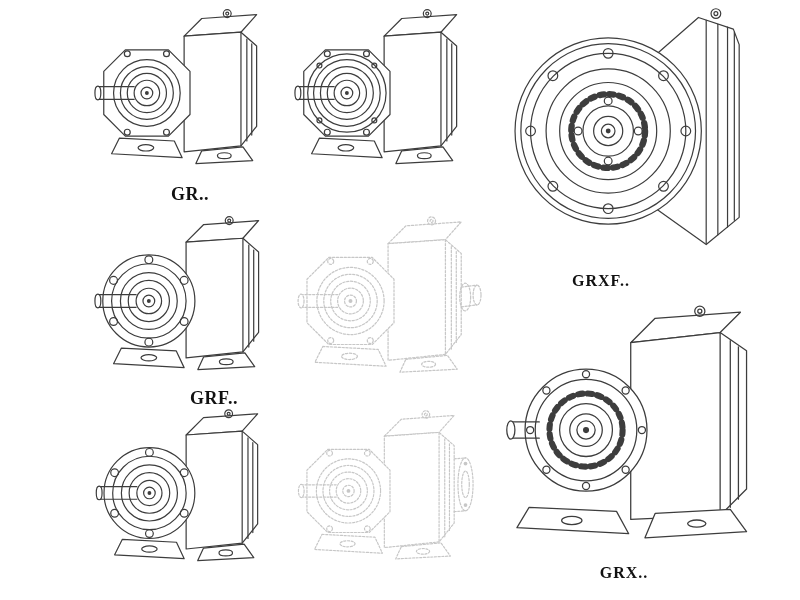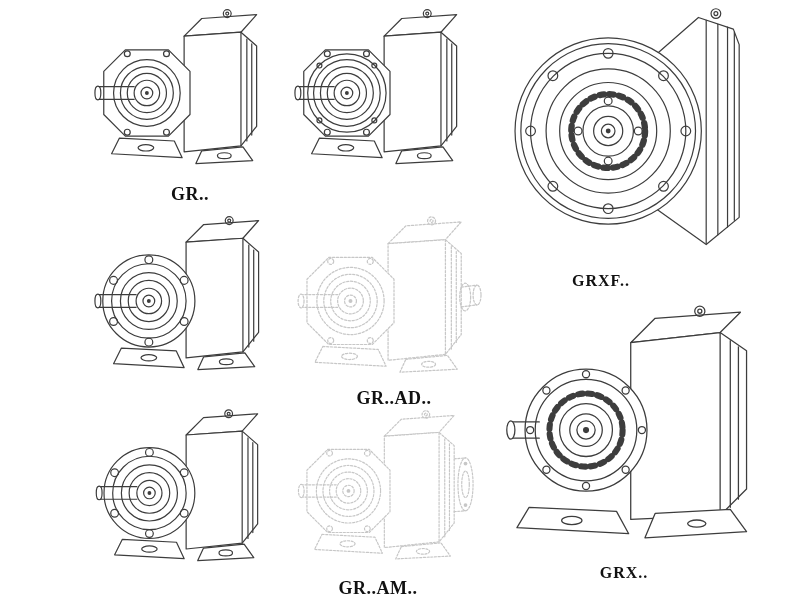--- a/index.html
+++ b/index.html
@@ -171,31 +171,31 @@
         <use href="#sym-flange-front"></use>
       </svg>
   </figure>
   <div class="model-label big" style="left:498px;top:272px;width:206px">GRXF..</div>
 
   <figure class="cell" style="left:92px;top:212px;width:196px;height:176px">
     <svg viewBox="0 0 200 178">
         <use href="#sym-flange-side"></use>
       </svg>
   </figure>
+  <div class="model-label" style="left:104px;top:388px;width:220px">GRF..</div>
 
   <figure class="cell" style="left:292px;top:212px;width:204px;height:176px">
     <svg class="ghost" viewBox="0 0 200 178">
       <use href="#sym-gear-side"></use>
       <ellipse cx="172" cy="86" rx="5.5" ry="14"></ellipse>
       <line x1="168" y1="76" x2="184" y2="74"></line>
       <line x1="168" y1="96" x2="184" y2="94"></line>
       <ellipse cx="184" cy="84" rx="4" ry="10"></ellipse>
     </svg>
   </figure>
-  <div class="model-label" style="left:292px;top:388px;width:204px">GR..AD..</div>
 
   <figure class="cell" style="left:500px;top:298px;width:296px;height:254px">
     <svg viewBox="0 0 290 250">
         <use href="#sym-gear-large"></use>
       </svg>
   </figure>
   <div class="model-label big" style="left:518px;top:564px;width:212px">GRX..</div>
 
   <figure class="cell" style="left:92px;top:406px;width:196px;height:172px">
     <svg viewBox="0 0 200 178">
@@ -207,15 +207,14 @@
     <svg class="ghost" viewBox="0 0 200 178">
       <use href="#sym-gear-side"></use>
       <line x1="168" y1="56" x2="180" y2="55"></line>
       <line x1="168" y1="112" x2="180" y2="111"></line>
       <ellipse cx="180" cy="83" rx="8" ry="28"></ellipse>
       <ellipse cx="180" cy="83" rx="4" ry="14"></ellipse>
       <circle cx="180" cy="61" r="2" fill="currentColor" stroke="none"></circle>
       <circle cx="180" cy="105" r="2" fill="currentColor" stroke="none"></circle>
     </svg>
   </figure>
-  <div class="model-label" style="left:278px;top:578px;width:200px">GR..AM..</div>
 
 </div>
 
 </body></html>

